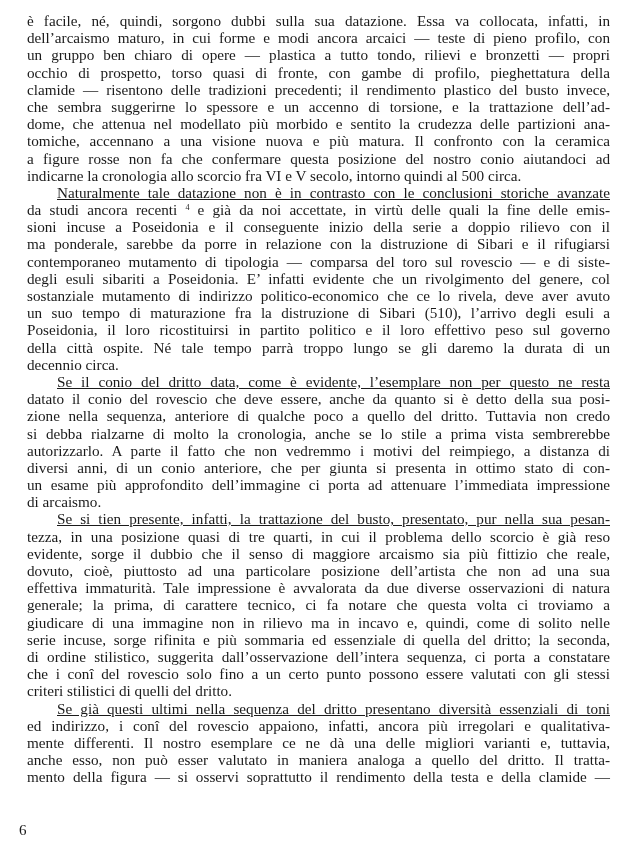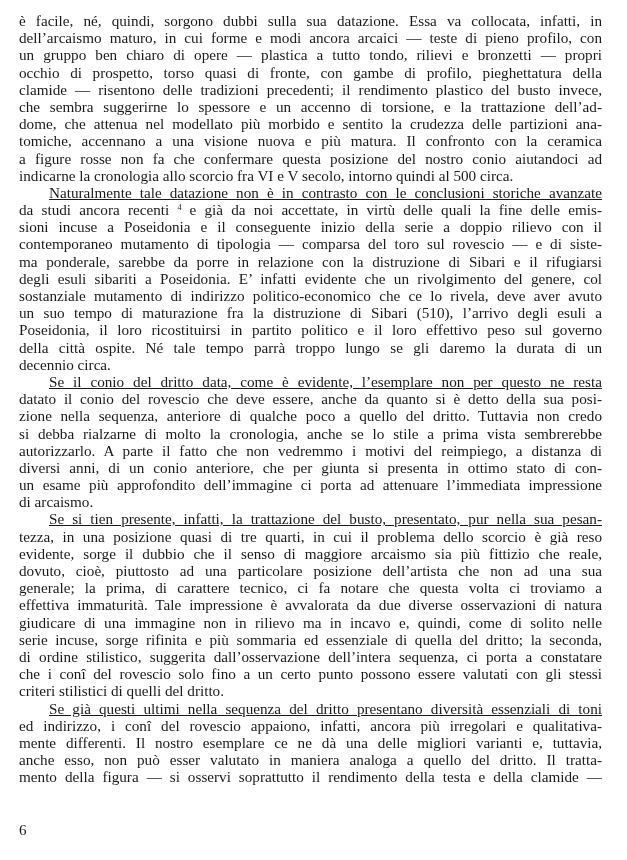--- a/index.html
+++ b/index.html
@@ -17,21 +17,21 @@
     height: 17.2px;
     line-height: 17.2px;
     font-size: 15.2px;
     text-align: justify;
     text-align-last: justify;
     white-space: nowrap;
     overflow: visible;
   }
   .line.indent { padding-left: 30px; }
   .line.last { text-align-last: left; }
-  .line .j { display: inline-block; width: 100%; text-align: justify; text-align-last: justify; }
+  .line .j { display: inline-block; width: 100%; text-align: justify; text-align-last: justify; margin-left: 8px; }
   .line.last .j { text-align-last: left; }
   .line.indent .j { width: calc(100% - 0px); text-decoration: underline; }
   sup.fn { font-size: 8px; vertical-align: 5px; line-height: 0; }
   .page-number {
     position: absolute; left: 19px; top: 822px;
     font-size: 15px; font-family: "Liberation Serif", "DejaVu Serif", serif; color: #1a1a1a;
   }
 </style>
 </head>
 <body>
@@ -49,22 +49,22 @@
       <div class="line"><span class="j">dome, che attenua nel modellato più morbido e sentito la crudezza delle partizioni ana-</span></div>
       <div class="line"><span class="j">tomiche, accennano a una visione nuova e più matura. Il confronto con la ceramica</span></div>
       <div class="line"><span class="j">a figure rosse non fa che confermare questa posizione del nostro conio aiutandoci ad</span></div>
       <div class="line last"><span class="j">indicarne la cronologia allo scorcio fra VI e V secolo, intorno quindi al 500 circa.</span></div>
     </div>
 
     <div>
       <div class="line indent"><span class="j">Naturalmente tale datazione non è in contrasto con le conclusioni storiche avanzate</span></div>
       <div class="line"><span class="j">da studi ancora recenti <sup class="fn">4</sup> e già da noi accettate, in virtù delle quali la fine delle emis-</span></div>
       <div class="line"><span class="j">sioni incuse a Poseidonia e il conseguente inizio della serie a doppio rilievo con il</span></div>
+      <div class="line"><span class="j">ma ponderale, sarebbe da porre in relazione con la distruzione di Sibari e il rifugiarsi</span></div>
       <div class="line"><span class="j">contemporaneo mutamento di tipologia — comparsa del toro sul rovescio — e di siste-</span></div>
-      <div class="line"><span class="j">ma ponderale, sarebbe da porre in relazione con la distruzione di Sibari e il rifugiarsi</span></div>
       <div class="line"><span class="j">degli esuli sibariti a Poseidonia. E’ infatti evidente che un rivolgimento del genere, col</span></div>
       <div class="line"><span class="j">sostanziale mutamento di indirizzo politico-economico che ce lo rivela, deve aver avuto</span></div>
       <div class="line"><span class="j">un suo tempo di maturazione fra la distruzione di Sibari (510), l’arrivo degli esuli a</span></div>
       <div class="line"><span class="j">Poseidonia, il loro ricostituirsi in partito politico e il loro effettivo peso sul governo</span></div>
       <div class="line"><span class="j">della città ospite. Né tale tempo parrà troppo lungo se gli daremo la durata di un</span></div>
       <div class="line last"><span class="j">decennio circa.</span></div>
     </div>
 
     <div>
       <div class="line indent"><span class="j">Se il conio del dritto data, come è evidente, l’esemplare non per questo ne resta</span></div>
@@ -75,22 +75,22 @@
       <div class="line"><span class="j">diversi anni, di un conio anteriore, che per giunta si presenta in ottimo stato di con-</span></div>
       <div class="line"><span class="j">un esame più approfondito dell’immagine ci porta ad attenuare l’immediata impressione</span></div>
       <div class="line last"><span class="j">di arcaismo.</span></div>
     </div>
 
     <div>
       <div class="line indent"><span class="j">Se si tien presente, infatti, la trattazione del busto, presentato, pur nella sua pesan-</span></div>
       <div class="line"><span class="j">tezza, in una posizione quasi di tre quarti, in cui il problema dello scorcio è già reso</span></div>
       <div class="line"><span class="j">evidente, sorge il dubbio che il senso di maggiore arcaismo sia più fittizio che reale,</span></div>
       <div class="line"><span class="j">dovuto, cioè, piuttosto ad una particolare posizione dell’artista che non ad una sua</span></div>
+      <div class="line"><span class="j">effettiva immaturità. Tale impressione è avvalorata da due diverse osservazioni di natura</span></div>
       <div class="line"><span class="j">generale; la prima, di carattere tecnico, ci fa notare che questa volta ci troviamo a</span></div>
-      <div class="line"><span class="j">effettiva immaturità. Tale impressione è avvalorata da due diverse osservazioni di natura</span></div>
       <div class="line"><span class="j">giudicare di una immagine non in rilievo ma in incavo e, quindi, come di solito nelle</span></div>
       <div class="line"><span class="j">serie incuse, sorge rifinita e più sommaria ed essenziale di quella del dritto; la seconda,</span></div>
       <div class="line"><span class="j">di ordine stilistico, suggerita dall’osservazione dell’intera sequenza, ci porta a constatare</span></div>
       <div class="line"><span class="j">che i conî del rovescio solo fino a un certo punto possono essere valutati con gli stessi</span></div>
       <div class="line last"><span class="j">criteri stilistici di quelli del dritto.</span></div>
     </div>
 
     <div>
       <div class="line indent"><span class="j">Se già questi ultimi nella sequenza del dritto presentano diversità essenziali di toni</span></div>
       <div class="line"><span class="j">ed indirizzo, i conî del rovescio appaiono, infatti, ancora più irregolari e qualitativa-</span></div>

